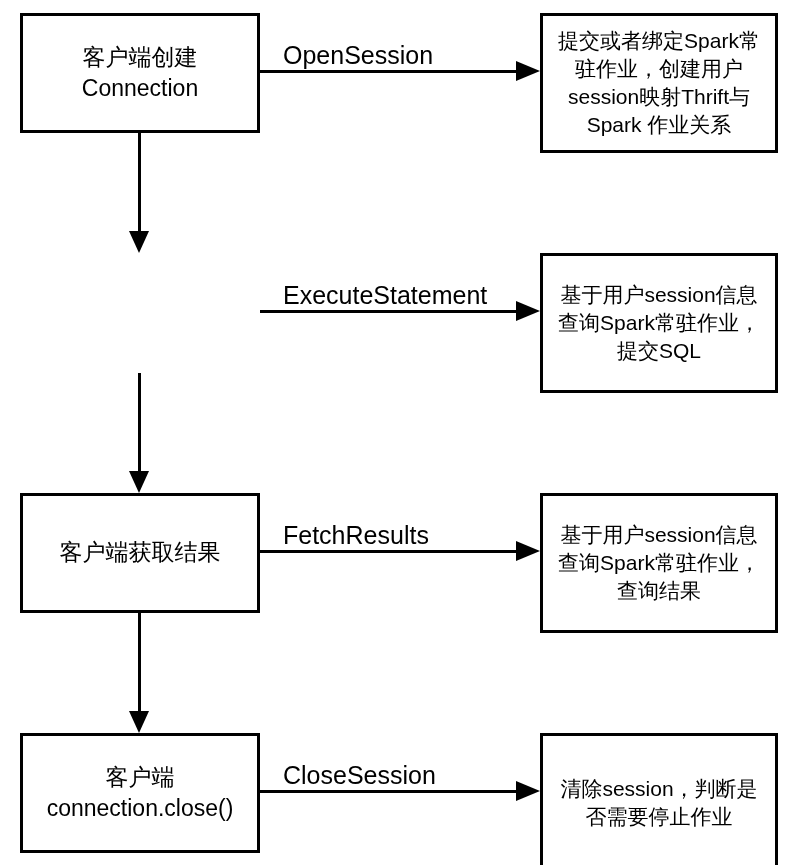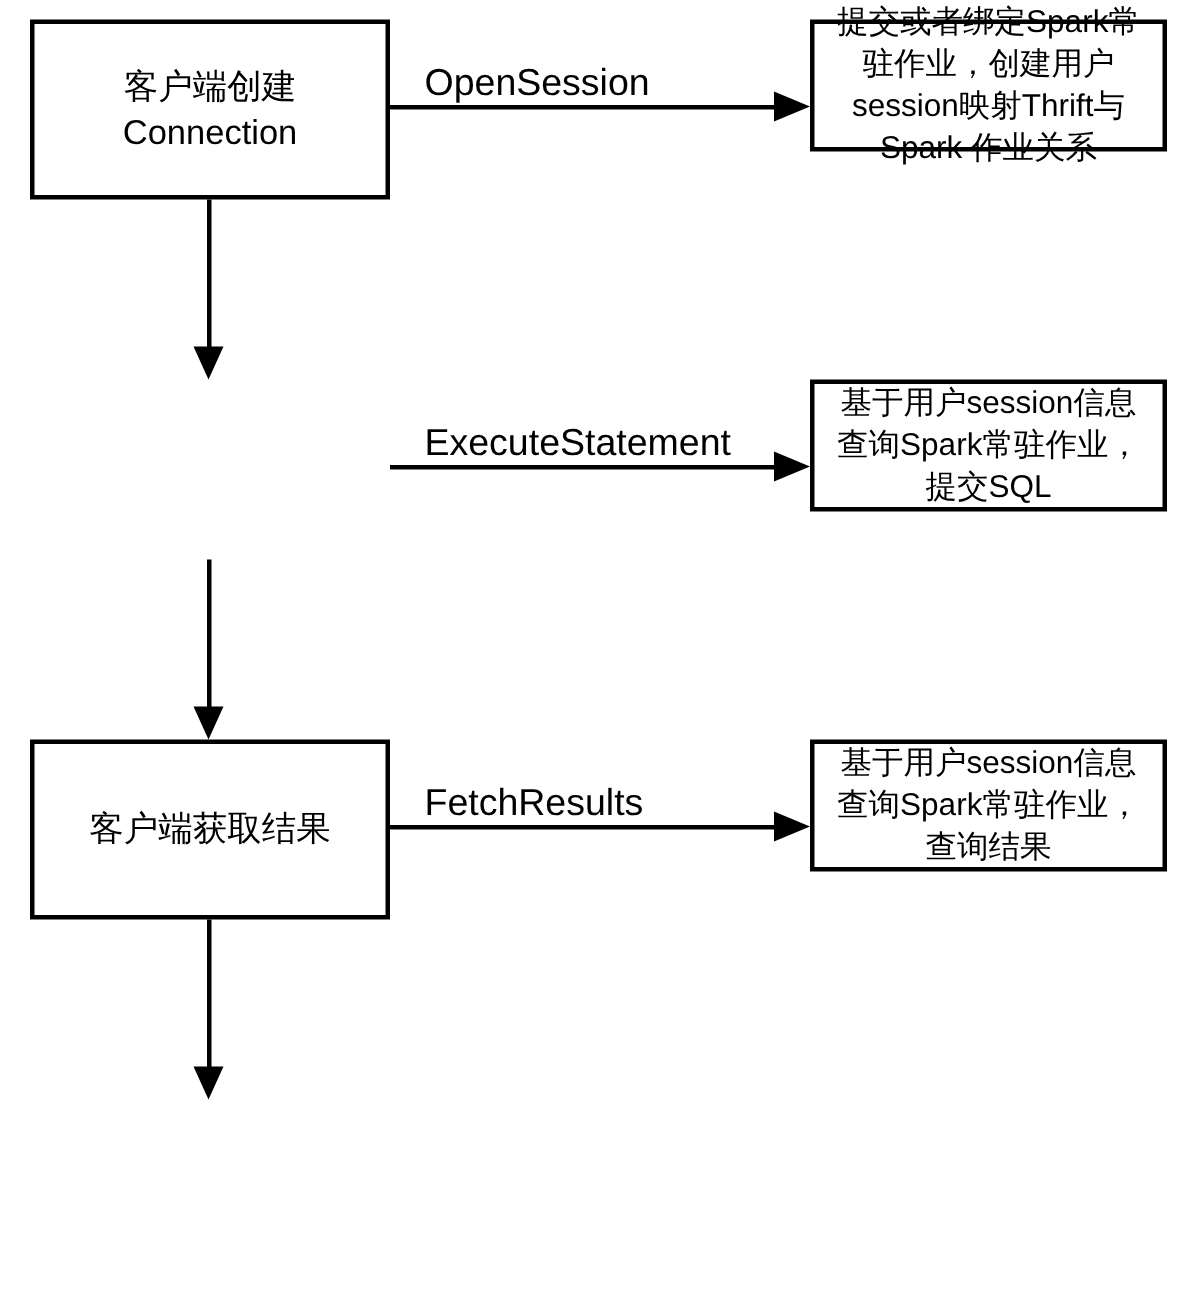--- a/index.html
+++ b/index.html
@@ -42,21 +42,21 @@
     font-size: 23px;
     line-height: 1.35;
     white-space: pre-line;
     background: #ffffff;
   }
   .server-box {
     position: absolute;
     left: 540px;
     top: 0;
     width: 238px;
-    height: 88px;
+    height: 140px;
     box-sizing: border-box;
     border: 3px solid #000000;
     display: flex;
     align-items: center;
     justify-content: center;
     text-align: center;
     font-size: 21px;
     line-height: 28px;
     white-space: pre-line;
     background: #ffffff;
@@ -140,14 +140,23 @@
     <div class="rpc-label">FetchResults</div>
     <div class="h-arrow-line"></div>
     <div class="h-arrow-head"></div>
     <div class="server-box">基于用户session信息
 查询Spark常驻作业，
 查询结果</div>
     <div class="v-connector-line"></div>
     <div class="v-connector-head"></div>
   </div>
 
+  <div class="flow-row row4">
+    <div class="client-box">客户端
+connection.close()</div>
+    <div class="rpc-label">CloseSession</div>
+    <div class="h-arrow-line"></div>
+    <div class="h-arrow-head"></div>
+    <div class="server-box">清除session，判断是
+否需要停止作业</div>
+  </div>
 
 </div>
 
 </body></html>

